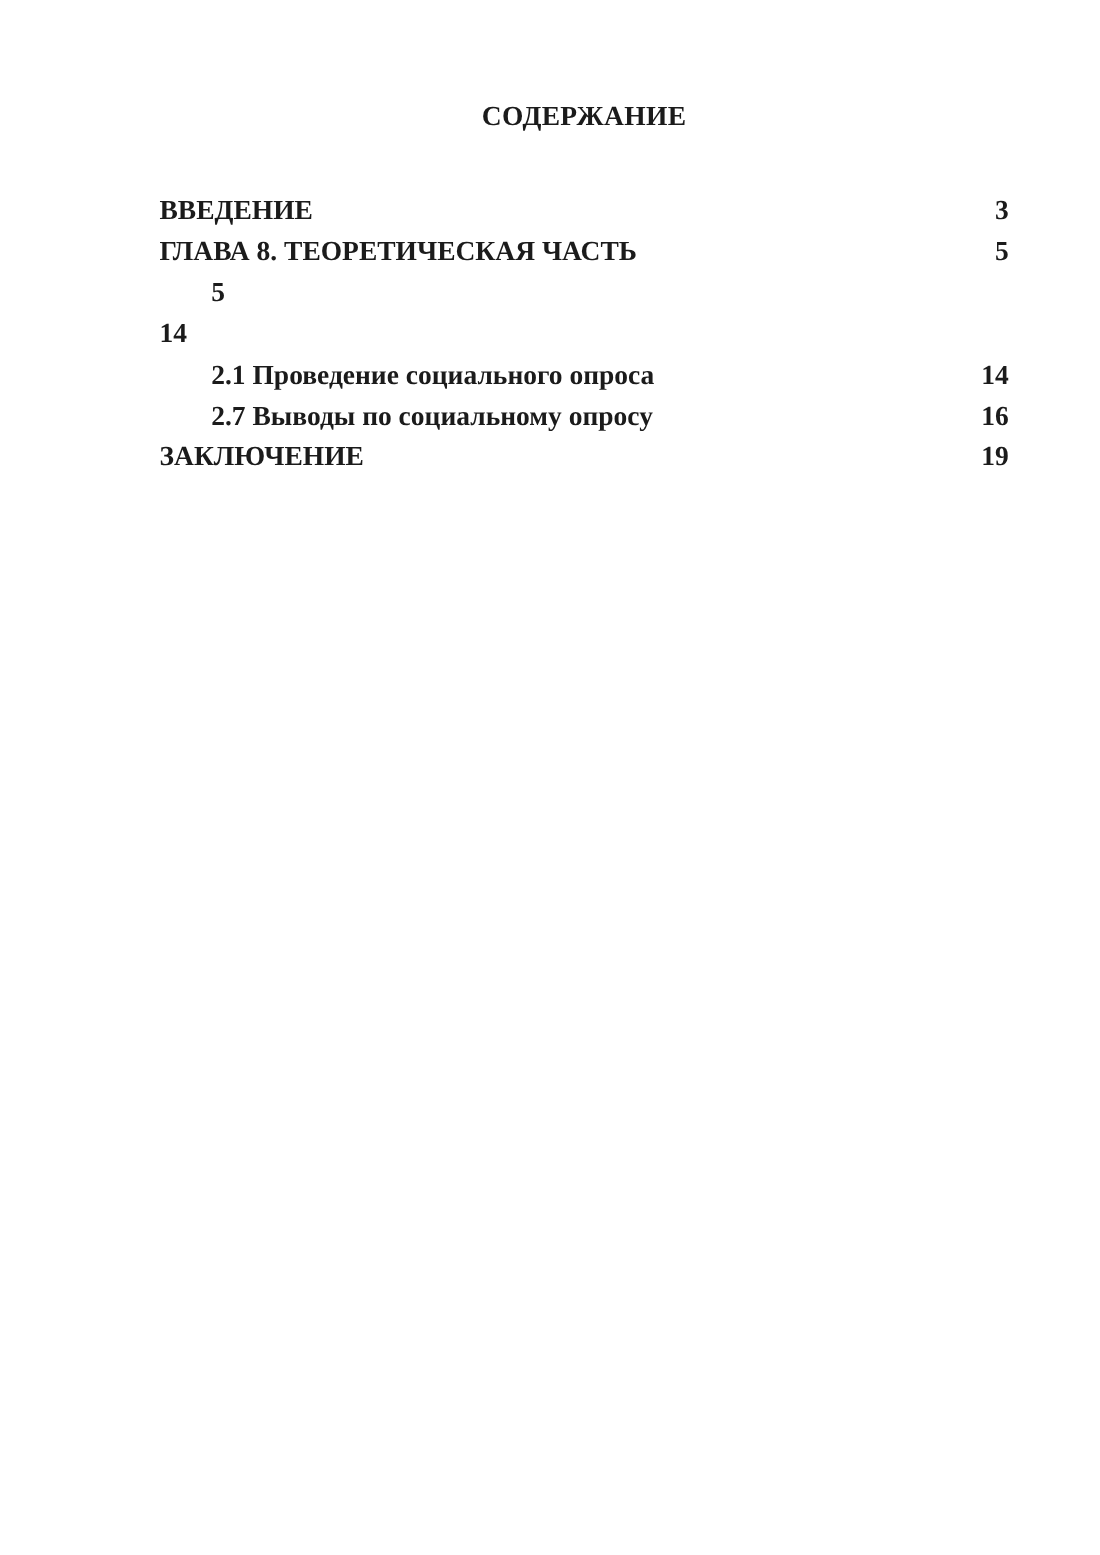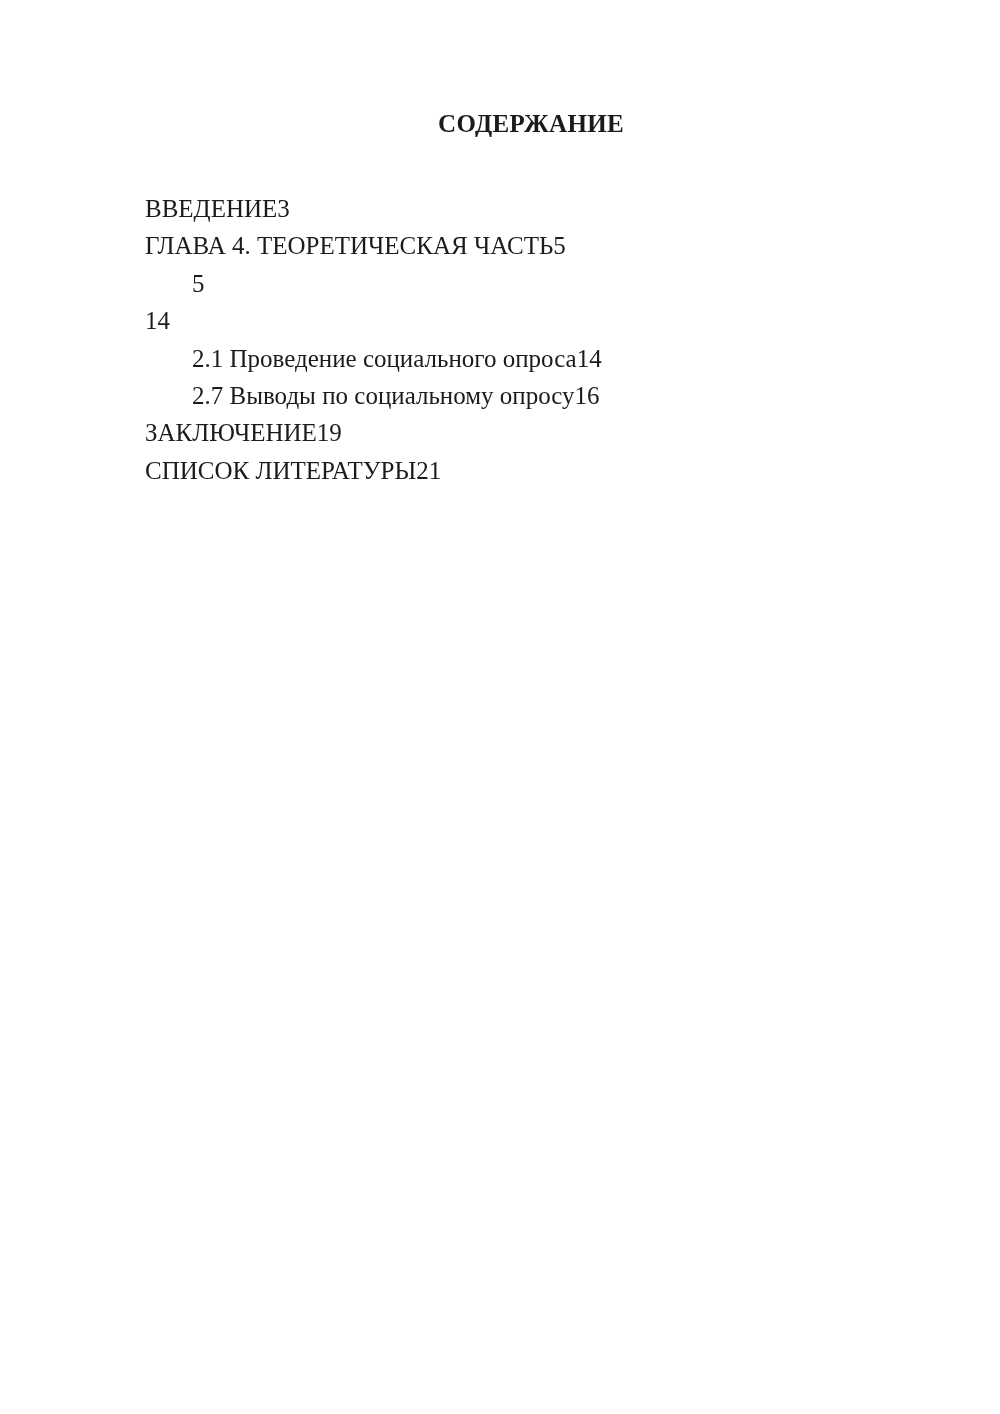--- a/index.html
+++ b/index.html
@@ -14,46 +14,46 @@
     background: var(--bg-color);
     font-family: "Liberation Serif", "DejaVu Serif", serif;
     color: var(--text-color);
   }
   .page {
     position: relative;
     width: 1000px;
     height: 1211px;
     background: var(--bg-color);
     overflow: hidden;
-    margin-top: 17px;
   }
   .content {
     position: absolute;
     left: 145px;
     right: 83px;
     top: 0;
   }
   .toc-title {
     margin-top: 91px;
     font-size: 25px;
     line-height: 31px;
     font-weight: bold;
     text-align: center;
     letter-spacing: 0.3px;
   }
   .toc-list {
     margin-top: 51px;
   }
   .toc-row {
     display: flex;
-    justify-content: flex-start;
+    justify-content: space-between;
     align-items: baseline;
     font-size: 25px;
     line-height: 37.4px;
     white-space: nowrap;
+    font-weight: bold;
   }
   .toc-row.level-1 {
     padding-left: 47px;
   }
   .toc-label {
     flex: 0 1 auto;
     overflow: hidden;
   }
   .toc-page {
     flex: 0 0 auto;
@@ -76,21 +76,21 @@
 <div class="page">
   <div class="content">
     <h1 class="toc-title">СОДЕРЖАНИЕ</h1>
     <div class="toc-list" id="toc-list">
   <div class="toc-row level-0">
     <span class="toc-label">ВВЕДЕНИЕ</span>
     <span class="toc-page">3</span>
   </div>
 
   <div class="toc-row level-0">
-    <span class="toc-label">ГЛАВА 4. ТЕОРЕТИЧЕСКАЯ ЧАСТЬ</span>
+    <span class="toc-label">ГЛАВА 8. ТЕОРЕТИЧЕСКАЯ ЧАСТЬ</span>
     <span class="toc-page">5</span>
   </div>
 
   <div class="toc-row level-1">
     <span class="toc-page">5</span>
   </div>
 
 
 
 
@@ -106,20 +106,16 @@
   <div class="toc-row level-1">
     <span class="toc-label">2.7 Выводы по социальному опросу</span>
     <span class="toc-page">16</span>
   </div>
 
   <div class="toc-row level-0">
     <span class="toc-label">ЗАКЛЮЧЕНИЕ</span>
     <span class="toc-page">19</span>
   </div>
 
-  <div class="toc-row level-0">
-    <span class="toc-label">СПИСОК ЛИТЕРАТУРЫ</span>
-    <span class="toc-page">21</span>
-  </div>
 </div>
   </div>
   <div class="footer-page-number">2</div>
 </div>
 
 </body></html>

